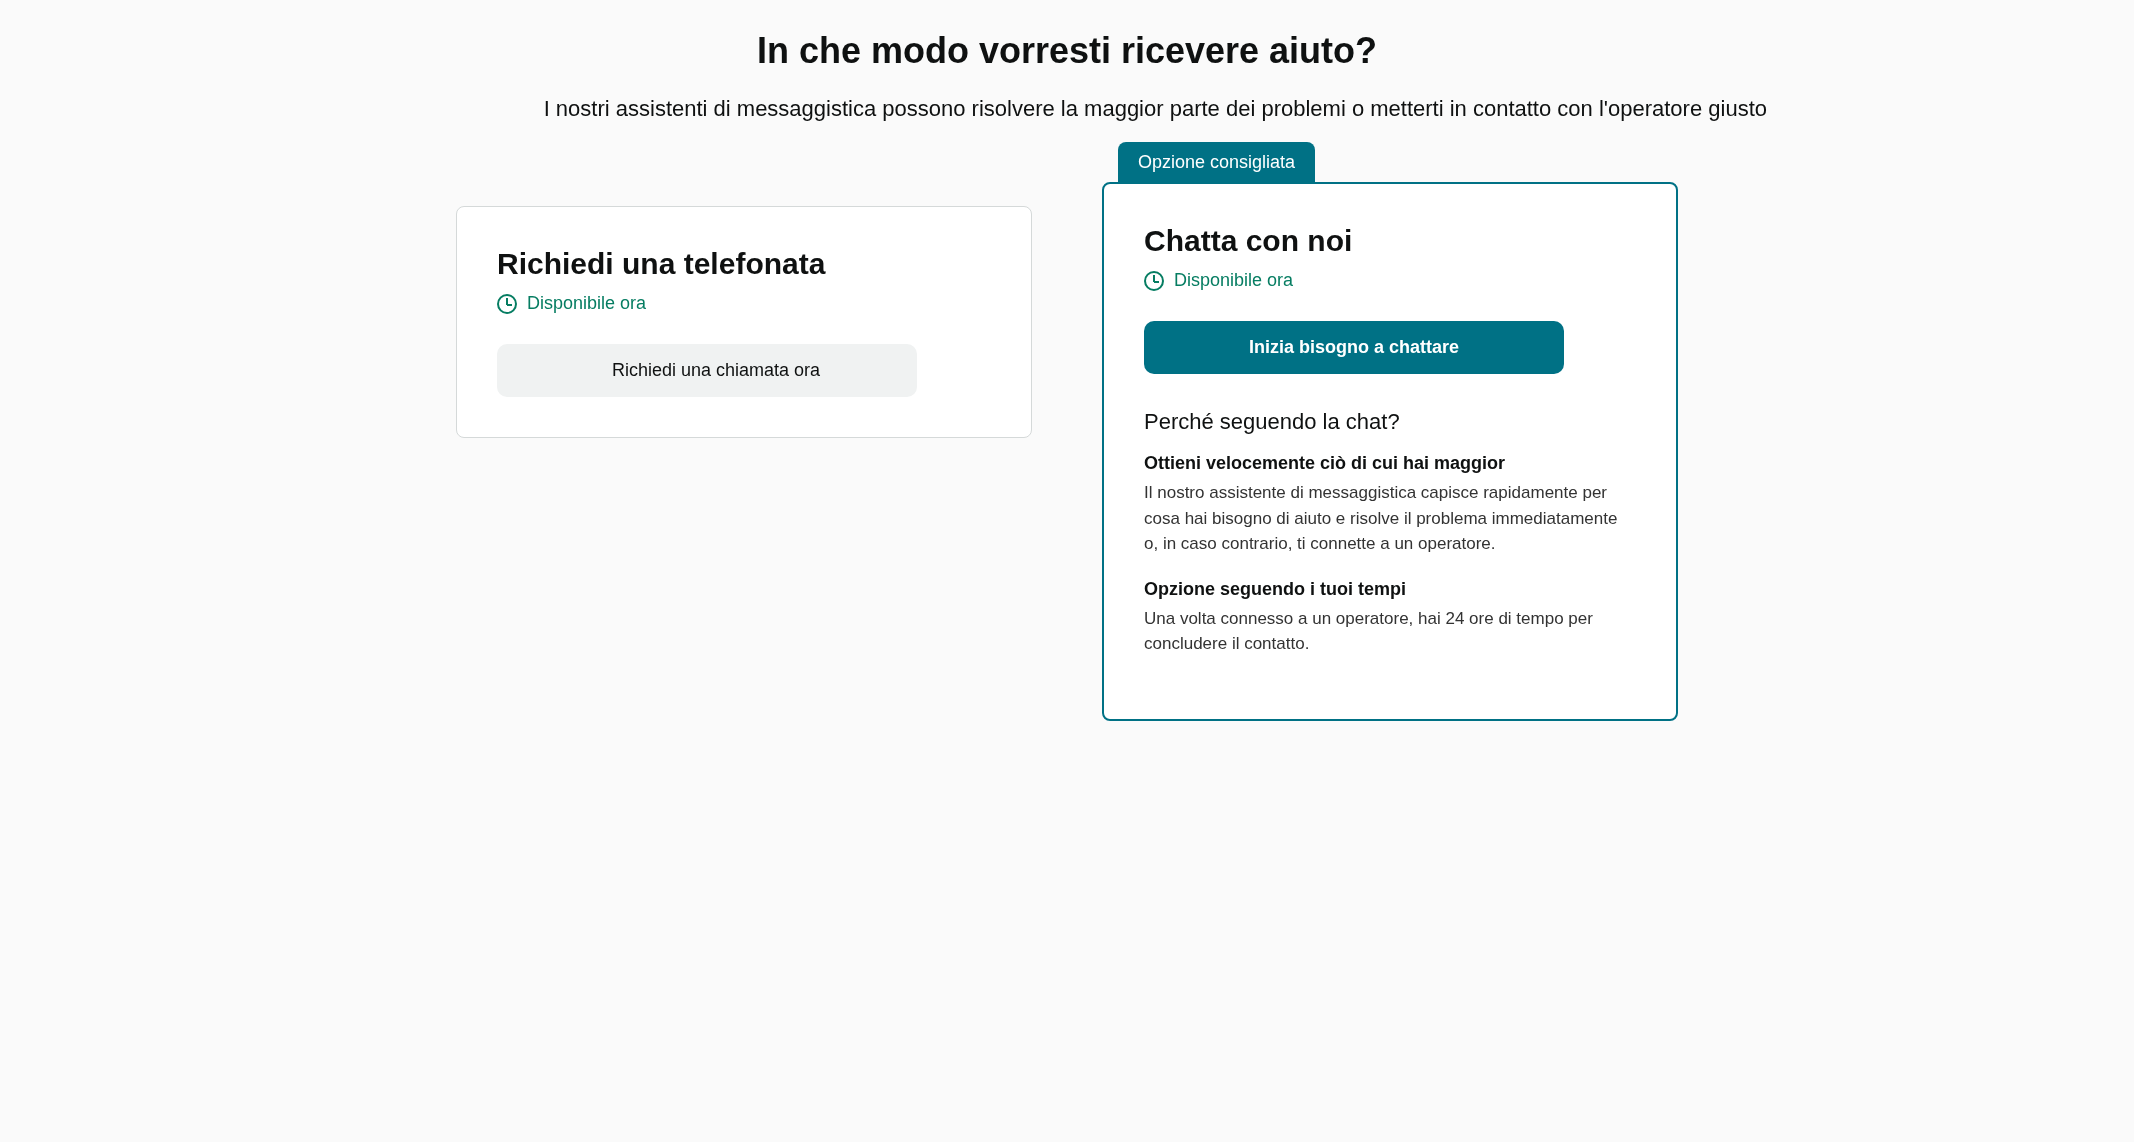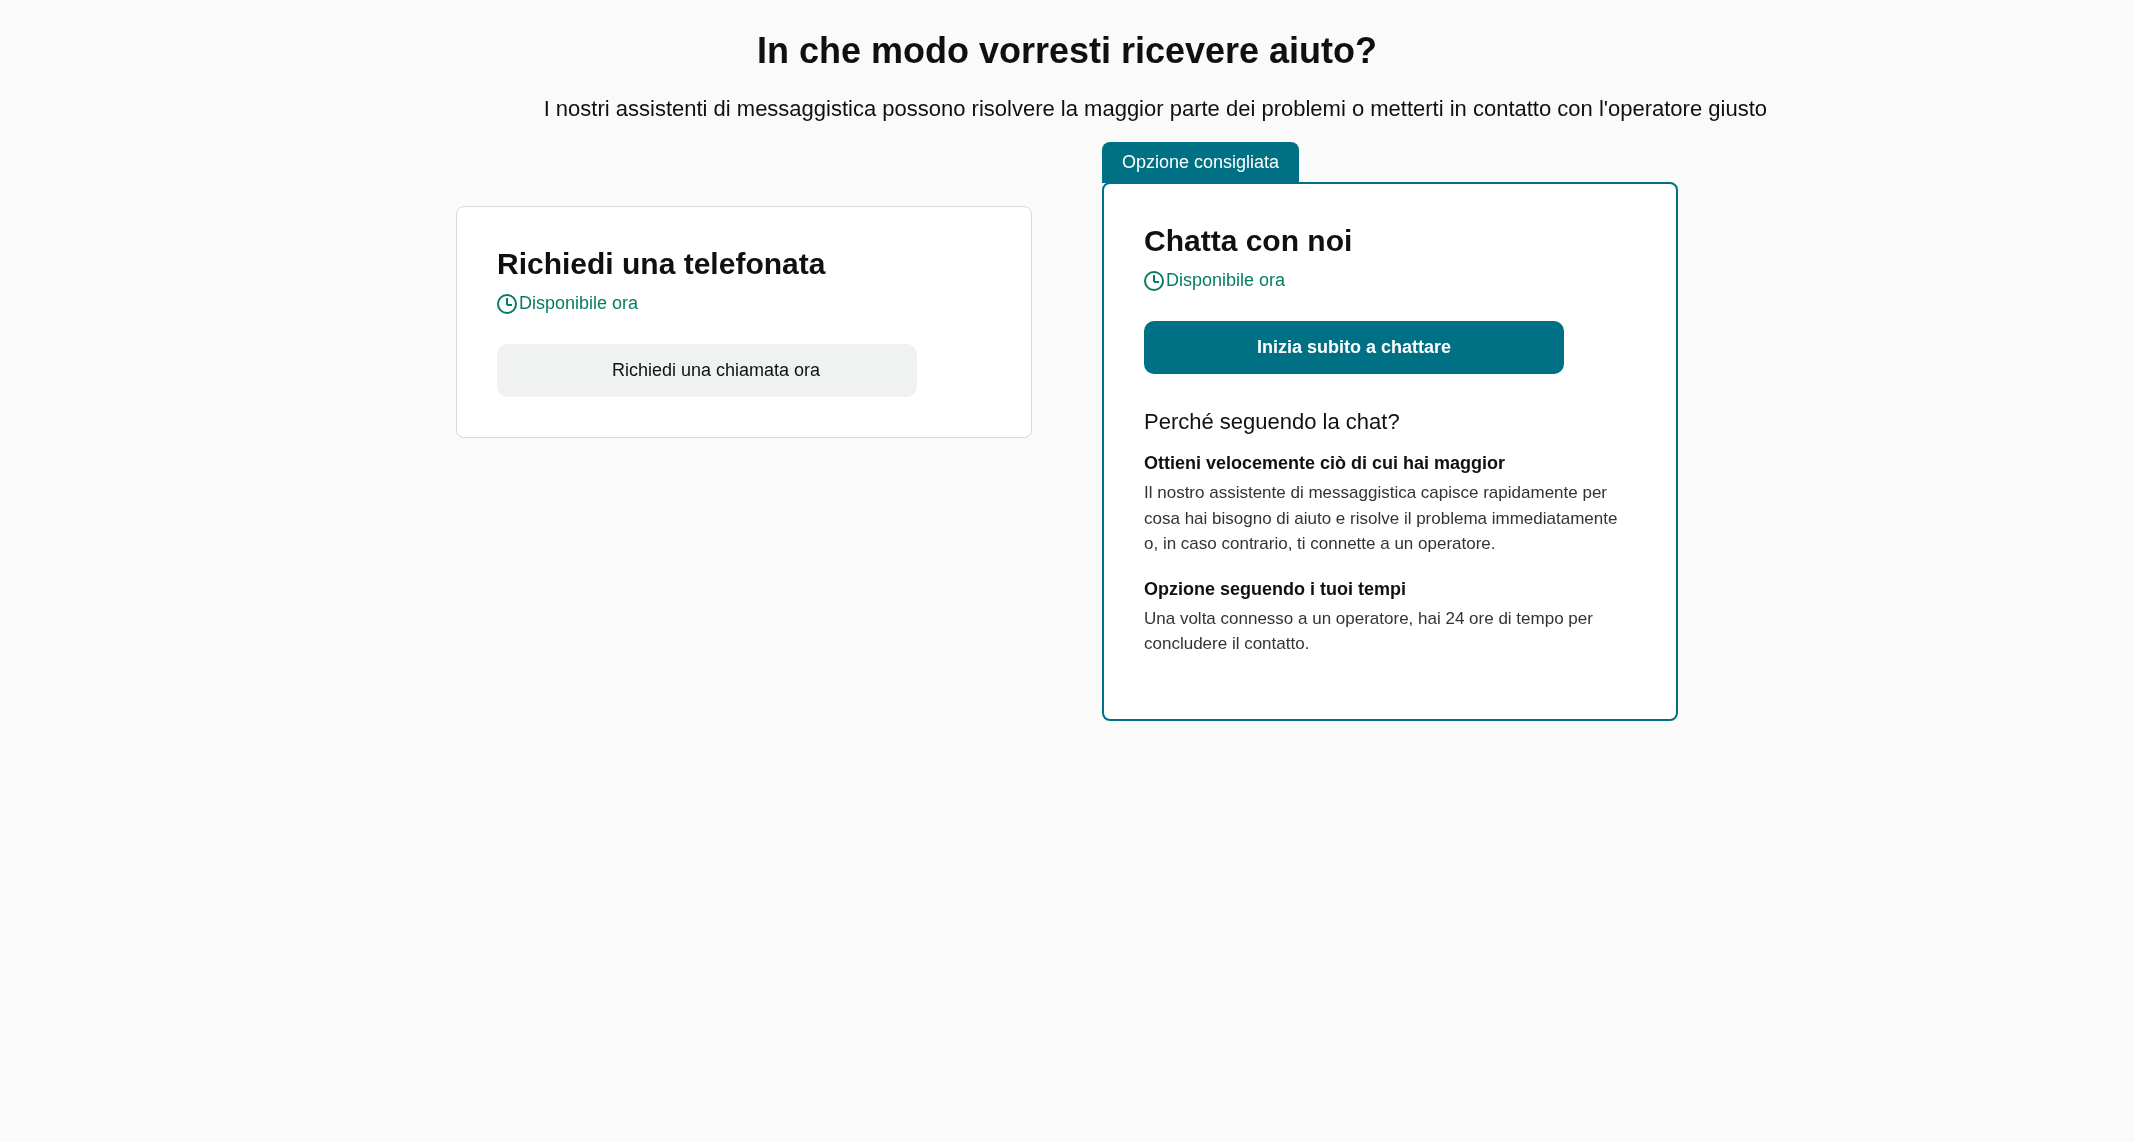--- a/index.html
+++ b/index.html
@@ -49,37 +49,37 @@
     }
     .option-card.basic {
       margin-top: 24px;
     }
     .recommended-wrapper {
       position: relative;
     }
     .recommended-badge {
       position: absolute;
       top: -40px;
-      left: 0;
+      left: 16px;
       background: #007185;
       color: #fff;
       padding: 10px 20px;
       font-size: 18px;
       border-radius: 8px 8px 0 0;
       font-weight: 400;
     }
     .card-title {
       font-size: 30px;
       font-weight: 700;
       margin-bottom: 12px;
     }
     .availability {
       display: flex;
       align-items: center;
-      gap: 2px;
+      gap: 10px;
       color: #067d62;
       font-size: 18px;
       margin-bottom: 30px;
     }
     .clock-icon {
       width: 20px;
       height: 20px;
       border: 2px solid #067d62;
       border-radius: 50%;
       position: relative;
@@ -167,21 +167,21 @@
     </div>
 
     <div class="recommended-wrapper">
       <div class="recommended-badge">Opzione consigliata</div>
       <div class="option-card recommended">
         <h2 class="card-title">Chatta con noi</h2>
         <div class="availability">
           <span class="clock-icon"></span>
           <span>Disponibile ora</span>
         </div>
-        <button class="btn btn-primary">Inizia subito a chattare</button>
+        <button class="btn btn-primary">Inizia bisogno a chattare</button>
 
         <div class="why-section">
           <h3 class="why-title">Perché seguendo la chat?</h3>
 
           <div>
             <div class="benefit-title">Ottieni velocemente ciò di cui hai maggior</div>
             <div class="benefit-text">Il nostro assistente di messaggistica capisce rapidamente per cosa hai bisogno di aiuto e risolve il problema immediatamente o, in caso contrario, ti connette a un operatore.</div>
           </div>
 
           <div>

